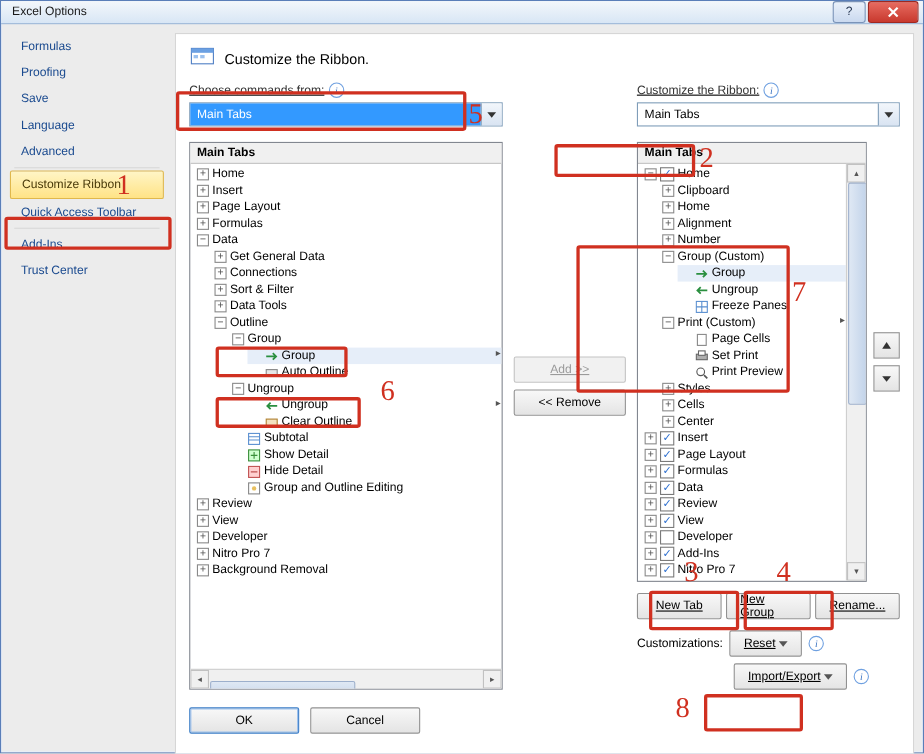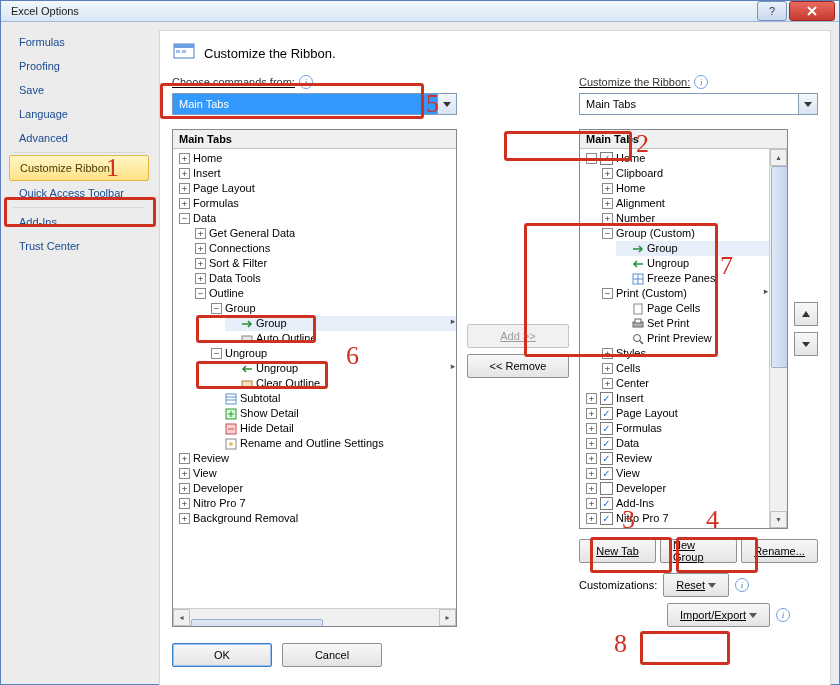--- a/index.html
+++ b/index.html
@@ -324,21 +324,21 @@
                               </li>
                               <li>
                                 <div class="node">
                                   <span class="exp blank"></span>
                                   <span class="ico">
                                     <svg width="12" height="12">
                                       <rect x="1" y="1" width="10" height="10" fill="#fff" stroke="#888"></rect>
                                       <circle cx="6" cy="6" r="2" fill="#e8c060"></circle>
                                     </svg>
                                   </span>
-                                  <span>Rename and Outline Settings</span>
+                                  <span>Group and Outline Editing</span>
                                 </div>
                               </li>
                             </ul>
                           </li>
                         </ul>
                       </li>
                       <li>
                         <div class="node">
                           <span class="exp">+</span>
                           <span>Review</span>

